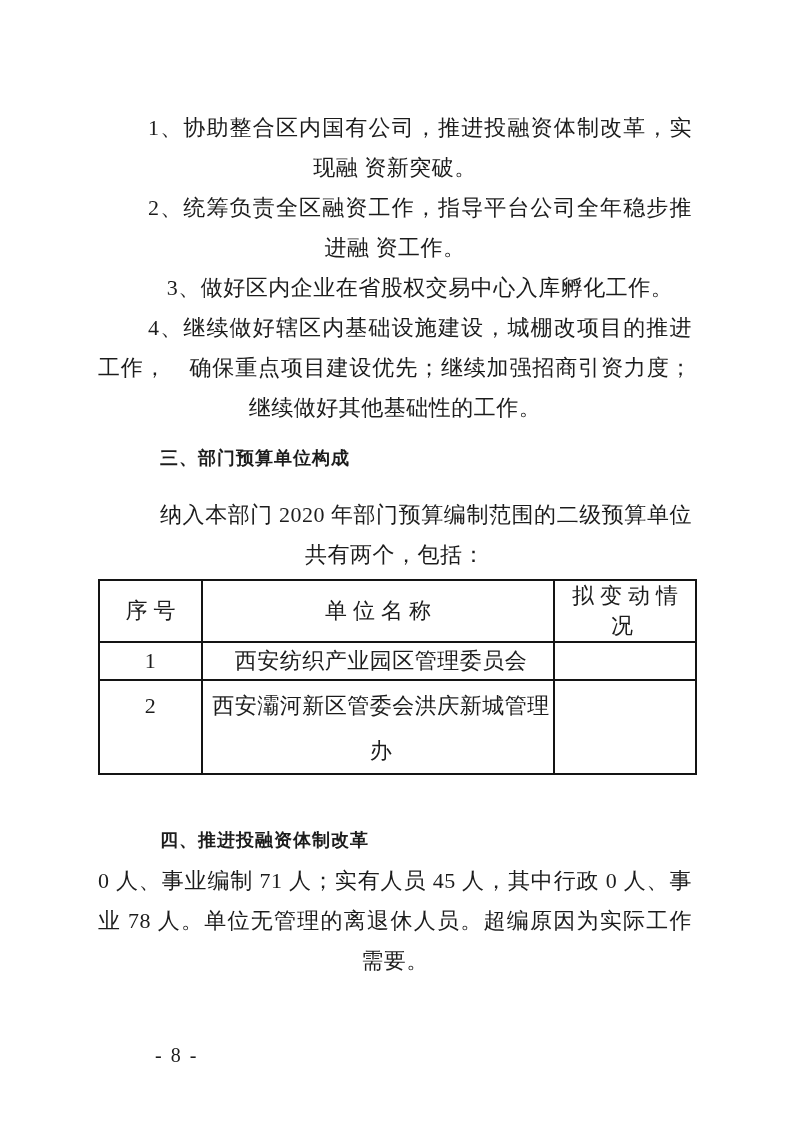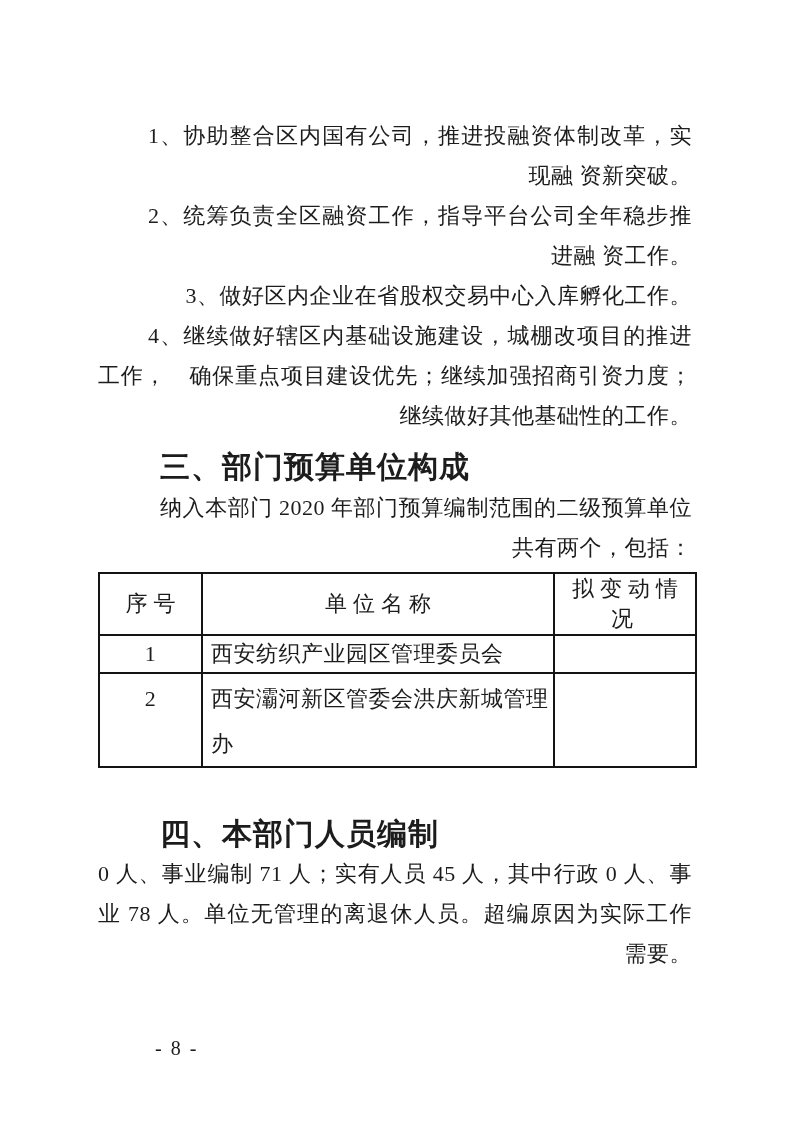--- a/index.html
+++ b/index.html
@@ -7,47 +7,47 @@
   .page {
     position:relative;
     width:793px; height:1122px;
     background:#ffffff;
     font-family:"Liberation Serif","DejaVu Serif",serif;
     color:#1c1c1c;
     overflow:hidden;
   }
   .content {
     position:absolute;
-    left:98px; top:16px;
+    left:98px; top:8px;
     width:594px;
   }
   .line {
     font-size:22px;
     line-height:40px;
     height:40px;
     letter-spacing:0.5px;
-    text-align:right;
+    text-align:center;
     overflow:visible;
   }
   .line.first { margin-top:100px; }
   .indent-num  { padding-left:50px; }
   .indent-body { padding-left:62px; }
   .fill { text-align:justify; text-align-last:justify; }
   .sec-heading {
-    font-family:Liberation Serif, serif;
+    font-family:Liberation Mono, monospace;
     font-weight:700;
-    font-size:30px;
+    font-size:18px;
     line-height:40px;
     height:40px;
     padding-left:62px;
     letter-spacing:1px;
   }
   .sec-heading.h3 { margin-top:11px; }
   .sec-heading.h4 { margin-top:46px; }
-  .intro-first { margin-top:1px; }
+  .intro-first { margin-top:16px; }
   table.units {
     border-collapse:collapse;
     table-layout:fixed;
     width:597px;
     margin-top:4px;
   }
   table.units th, table.units td {
     border:2px solid #141414;
     font-size:22px;
     font-weight:normal;
@@ -56,21 +56,21 @@
   }
   table.units th {
     height:40px;
     text-align:center;
     letter-spacing:6px;
     text-indent:6px;
   }
   table.units td.cell-no   { text-align:center; }
   tr.row-1 td { height:38px; vertical-align:middle; }
   tr.row-2 td { height:86px; vertical-align:top; line-height:45px; padding-top:2px; }
-  table.units td.cell-name { text-align:left; padding-left:8px; padding-right:2px; }
+  table.units td.cell-name { text-align:center; padding-left:8px; padding-right:2px; }
   .footer-pagenum {
     font-size:20px;
     line-height:40px;
     height:40px;
     margin-top:54px;
     padding-left:57px;
     letter-spacing:2px;
   }
 </style>
 </head>
@@ -113,21 +113,21 @@
         <td class="cell-change"></td>
       </tr>
       <tr class="row-2">
         <td class="cell-no">2</td>
         <td class="cell-name">西安灞河新区管委会洪庆新城管理办</td>
         <td class="cell-change"></td>
       </tr>
     </tbody>
       </table>
 
-    <div class="sec-heading h4">四、本部门人员编制</div>
+    <div class="sec-heading h4">四、推进投融资体制改革</div>
     <div class="line fill">0 人、事业编制 71 人；实有人员 45 人，其中行政 0 人、事</div>
     <div class="line fill">业 78 人。单位无管理的离退休人员。超编原因为实际工作</div>
     <div class="line">需要。</div>
 
     <div class="footer-pagenum">- 8 -</div>
 
   </div>
 </div>
 
 </body></html>

